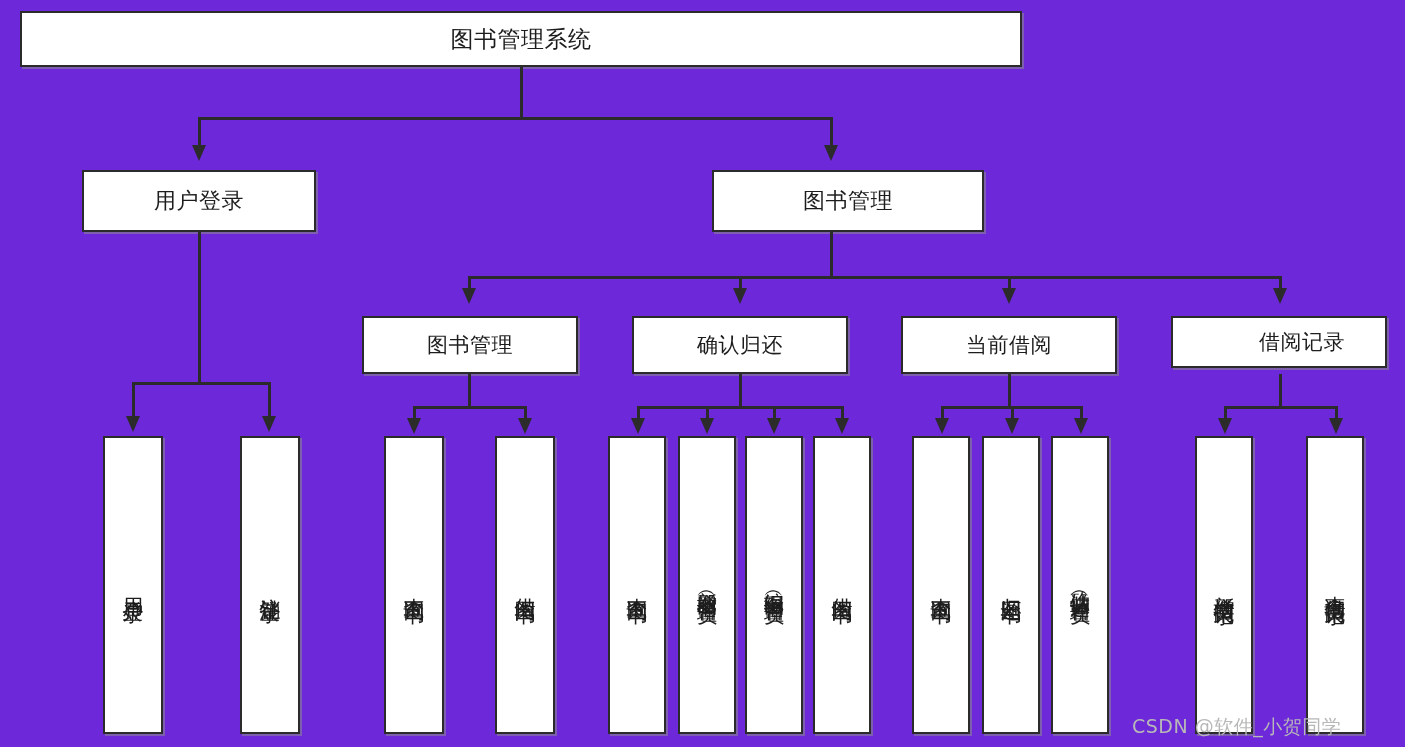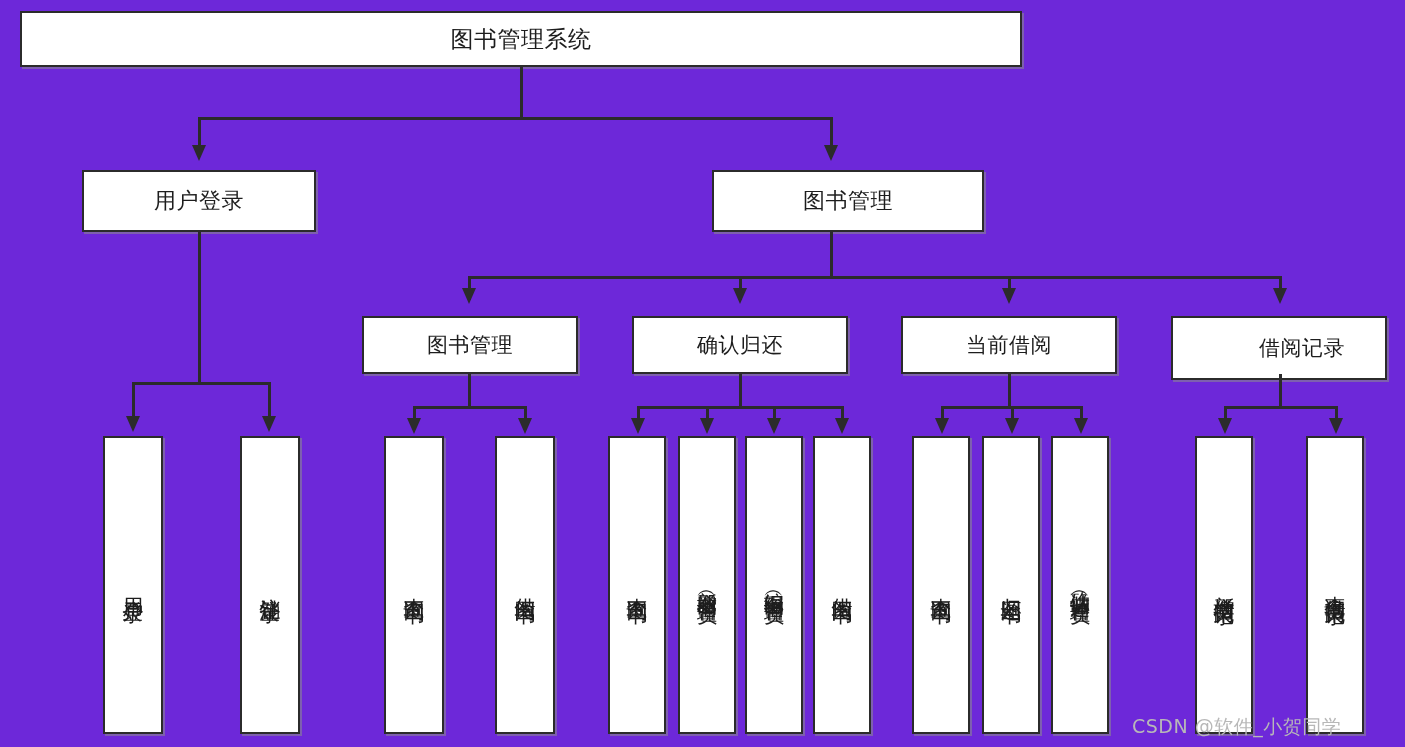--- a/index.html
+++ b/index.html
@@ -133,21 +133,21 @@
 
   <div class="node lvl3" style="left:362px; top:316px; width:216px; height:58px;">
     <span class="label">图书管理</span>
   </div>
   <div class="node lvl3" style="left:632px; top:316px; width:216px; height:58px;">
     <span class="label">确认归还</span>
   </div>
   <div class="node lvl3" style="left:901px; top:316px; width:216px; height:58px;">
     <span class="label">当前借阅</span>
   </div>
-  <div class="node lvl3" style="left:1171px; top:316px; width:216px; height:64px;padding-left:46px;">
+  <div class="node lvl3" style="left:1171px; top:316px; width:216px; height:52px;padding-left:46px;">
     <span class="label">借阅记录</span>
   </div>
 
   <div class="vline" style="left:468px; top:374px; height:32px;"></div>
   <div class="hline" style="left:413px; top:406px; width:113px;"></div>
   <div class="vline" style="left:413px; top:406px; height:18px;"></div>
   <div class="arrow" style="left:407px; top:418px;"></div>
   <div class="vline" style="left:524px; top:406px; height:18px;"></div>
   <div class="arrow" style="left:518px; top:418px;"></div>
 

